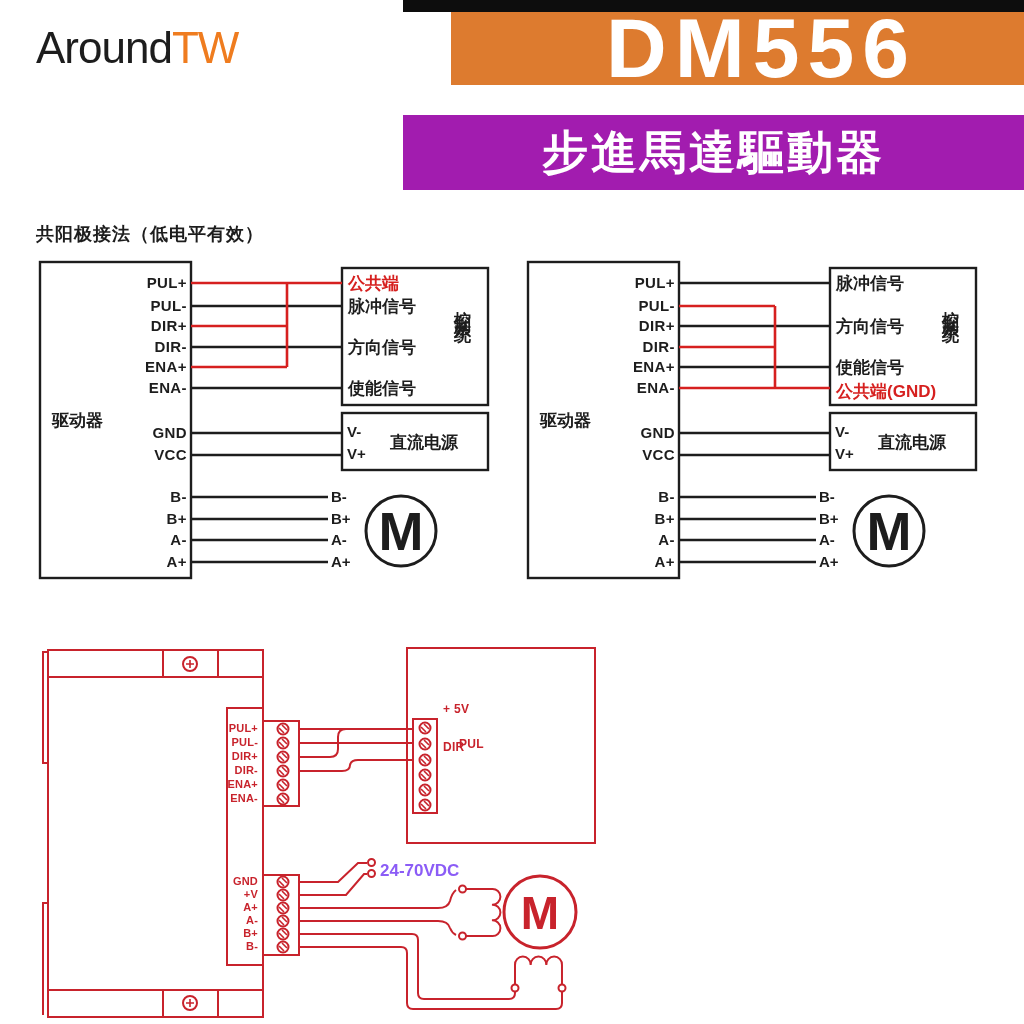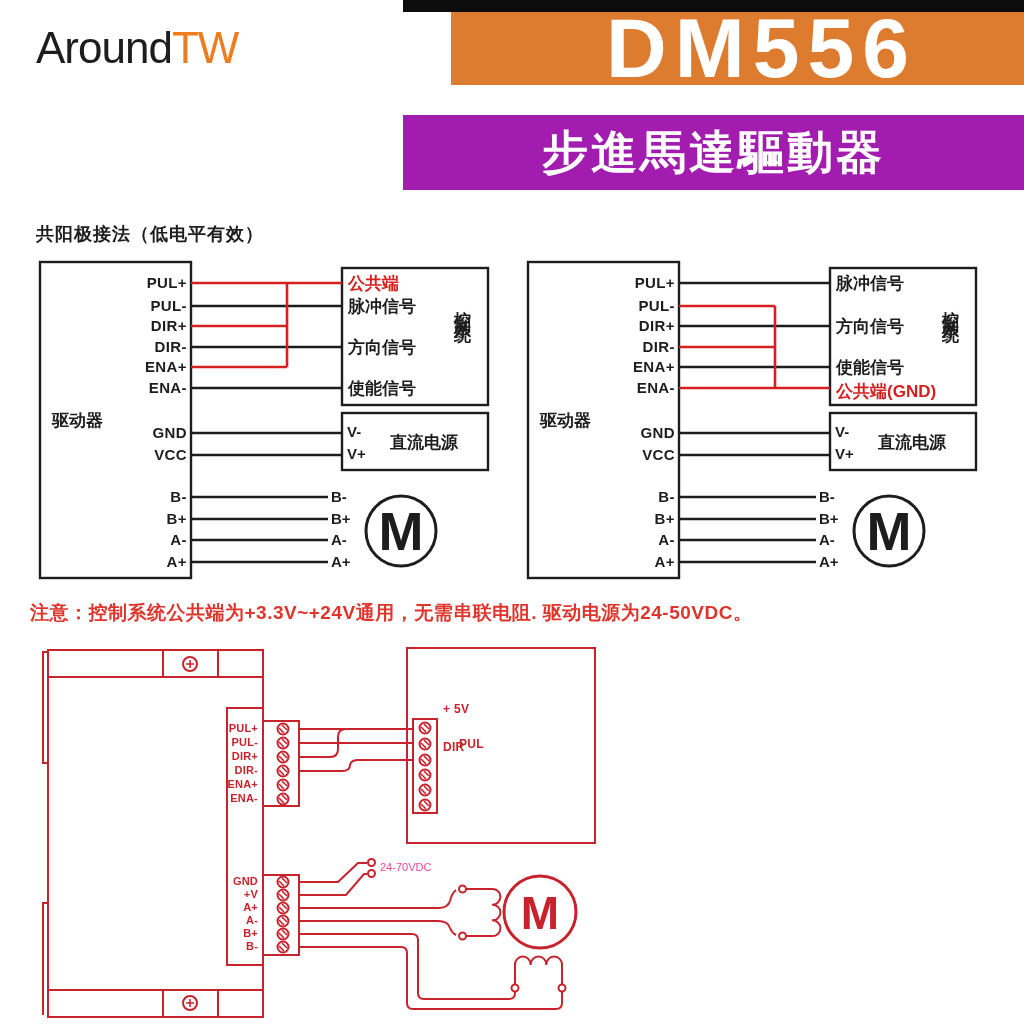--- a/index.html
+++ b/index.html
@@ -21,21 +21,21 @@
   .pin{font-size:15px;font-weight:bold;letter-spacing:.4px;width:62px;text-align:right;}
   .cn{font-size:17px;font-weight:bold;}
   .sm{font-size:15px;font-weight:bold;}
   .red{color:#d6201f;}
   .vert{writing-mode:vertical-rl;letter-spacing:5px;}
   .mletter{font-size:54px;font-weight:bold;width:56px;text-align:center;line-height:58px;}
   .note{font-size:19px;font-weight:bold;color:#df352c;letter-spacing:.5px;}
   
   .bpin{font-size:11px;font-weight:bold;color:#c8232c;width:55px;text-align:right;letter-spacing:.2px;}
   .cpin{font-size:12px;font-weight:bold;color:#c8232c;letter-spacing:.3px;}
-  .supply{font-size:11px;font-weight:normal;color:#ec4899;}
+  .supply{font-size:17px;font-weight:bold;color:#8b5cf6;}
   .mred{color:#c8232c;font-size:46px;font-weight:bold;width:52px;text-align:center;line-height:50px;}
   
   .bx{fill:none;stroke:#1d1d1d;stroke-width:2.4px;}
   .wk{fill:none;stroke:#1d1d1d;stroke-width:2.6px;}
   .wr{fill:none;stroke:#d6201f;stroke-width:2.6px;}
   .rb{fill:none;stroke:#c8232c;stroke-width:2px;}
   .rbt{fill:none;stroke:#c8232c;stroke-width:1.6px;}
   .tc{fill:#fff;stroke:#c8232c;stroke-width:2px;}
 </style>
 </head>
@@ -197,21 +197,20 @@
   <div class="abs pin" style="left:613px;top:488px;">B-</div>
   <div class="abs pin" style="left:613px;top:510px;">B+</div>
   <div class="abs pin" style="left:613px;top:531px;">A-</div>
   <div class="abs pin" style="left:613px;top:553px;">A+</div>
   <div class="abs sm" style="left:819px;top:488px;">B-</div>
   <div class="abs sm" style="left:819px;top:510px;">B+</div>
   <div class="abs sm" style="left:819px;top:531px;">A-</div>
   <div class="abs sm" style="left:819px;top:553px;">A+</div>
   <div class="abs mletter" style="left:861px;top:502px;">M</div>
 
-  <div class="abs note" style="left:30px;top:600px;">注意：控制系统公共端为+3.3V~+24V通用，无需串联电阻. 驱动电源为24-50VDC。</div>
 
   <div class="abs bpin" style="left:203px;top:722px;">PUL+</div>
   <div class="abs bpin" style="left:203px;top:736px;">PUL-</div>
   <div class="abs bpin" style="left:203px;top:750px;">DIR+</div>
   <div class="abs bpin" style="left:203px;top:764px;">DIR-</div>
   <div class="abs bpin" style="left:203px;top:778px;">ENA+</div>
   <div class="abs bpin" style="left:203px;top:792px;">ENA-</div>
   <div class="abs bpin" style="left:203px;top:875px;">GND</div>
   <div class="abs bpin" style="left:203px;top:888px;">+V</div>
   <div class="abs bpin" style="left:203px;top:901px;">A+</div>

